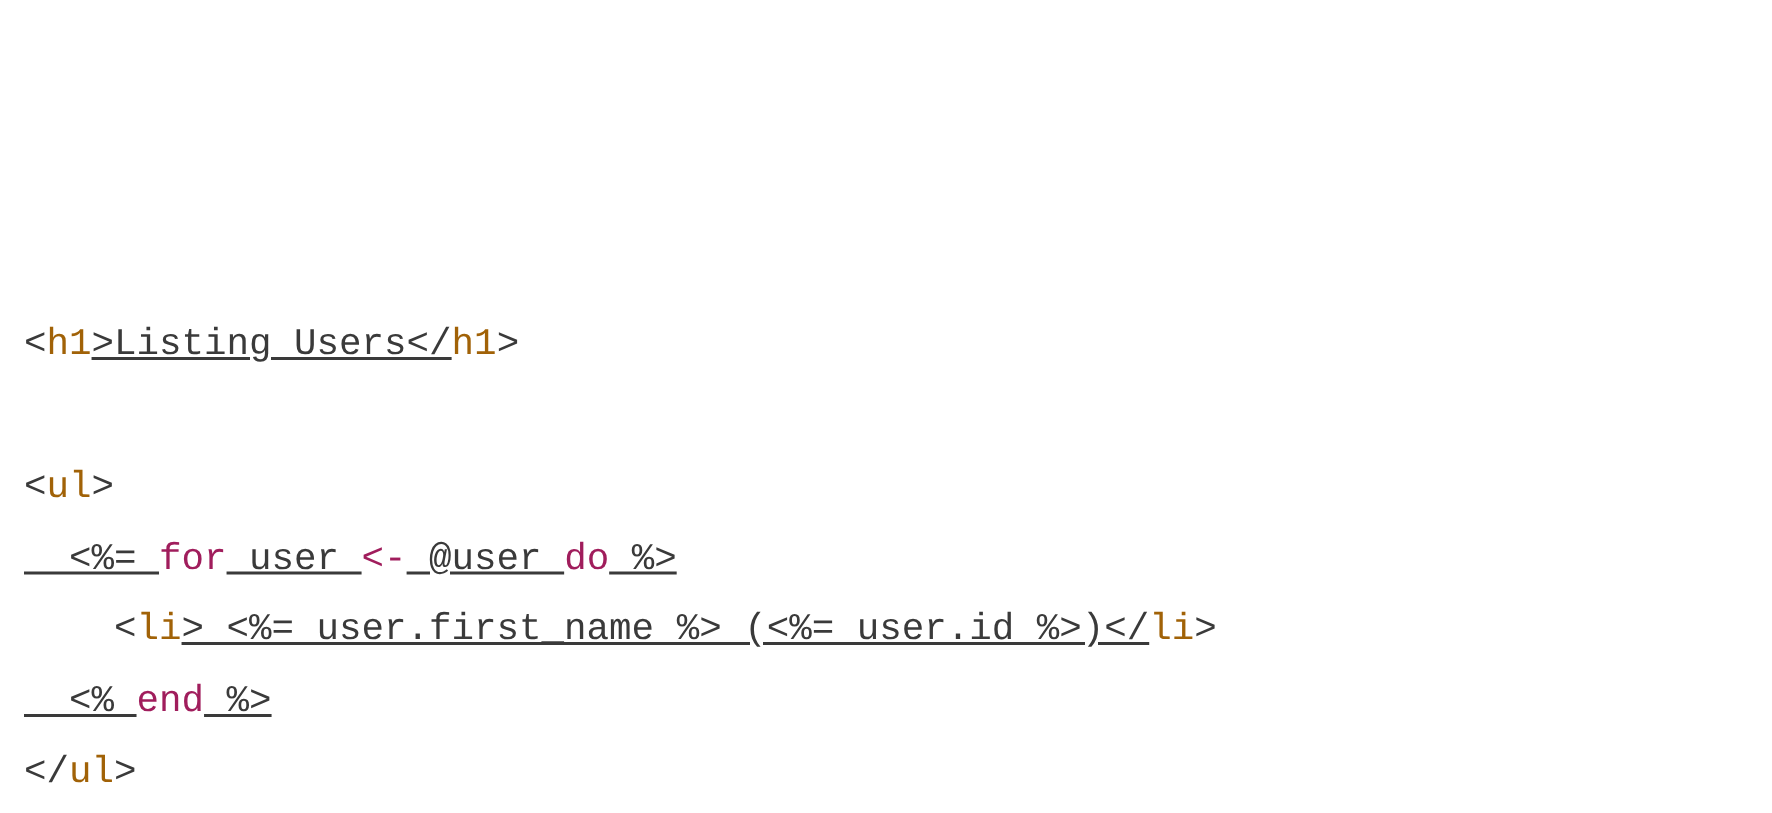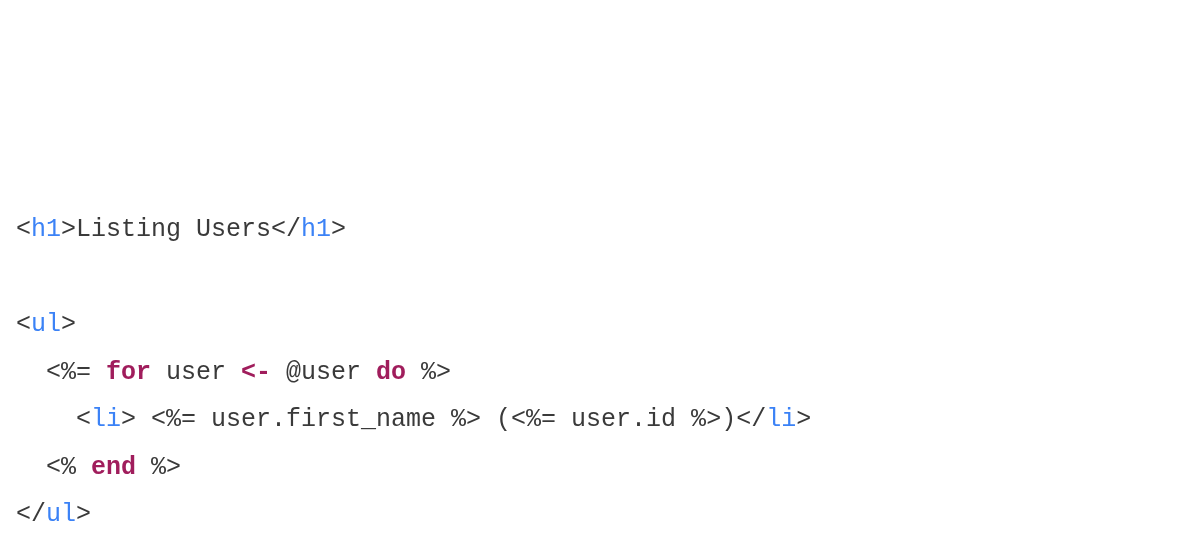--- a/index.html
+++ b/index.html
@@ -9,24 +9,24 @@
     }
     body {
       font-family: "Lucida Console", "Courier New", Monaco, monospace;
       font-size: 25px;
       line-height: 1.9;
       padding: 16px;
       background: #ffffff;
       color: #3a3a3a;
       white-space: pre;
     }
-    .token-default { color: #3a3a3a; }
+    .token-default { color: #3a3a3a; text-decoration: underline; }
     .token-punct { color: #3a3a3a; }
-    .token-tag { color: #3b82f6; }
-    .token-keyword { color: #a01d5c; font-weight: bold; }
+    .token-tag { color: #a16207; }
+    .token-keyword { color: #a01d5c; }
   </style>
 </head>
 <body>
 
 
 
 <div><span><span class="token-punct">&lt;</span><span class="token-tag">h1</span><span class="token-default">&gt;Listing Users&lt;/</span><span class="token-tag">h1</span><span class="token-punct">&gt;</span></span>
 <span></span>
 <span><span class="token-punct">&lt;</span><span class="token-tag">ul</span><span class="token-punct">&gt;</span></span>
 <span><span class="token-default">  &lt;%= </span><span class="token-keyword">for</span><span class="token-default"> user </span><span class="token-keyword">&lt;-</span><span class="token-default"> @user </span><span class="token-keyword">do</span><span class="token-default"> %&gt;</span></span>

